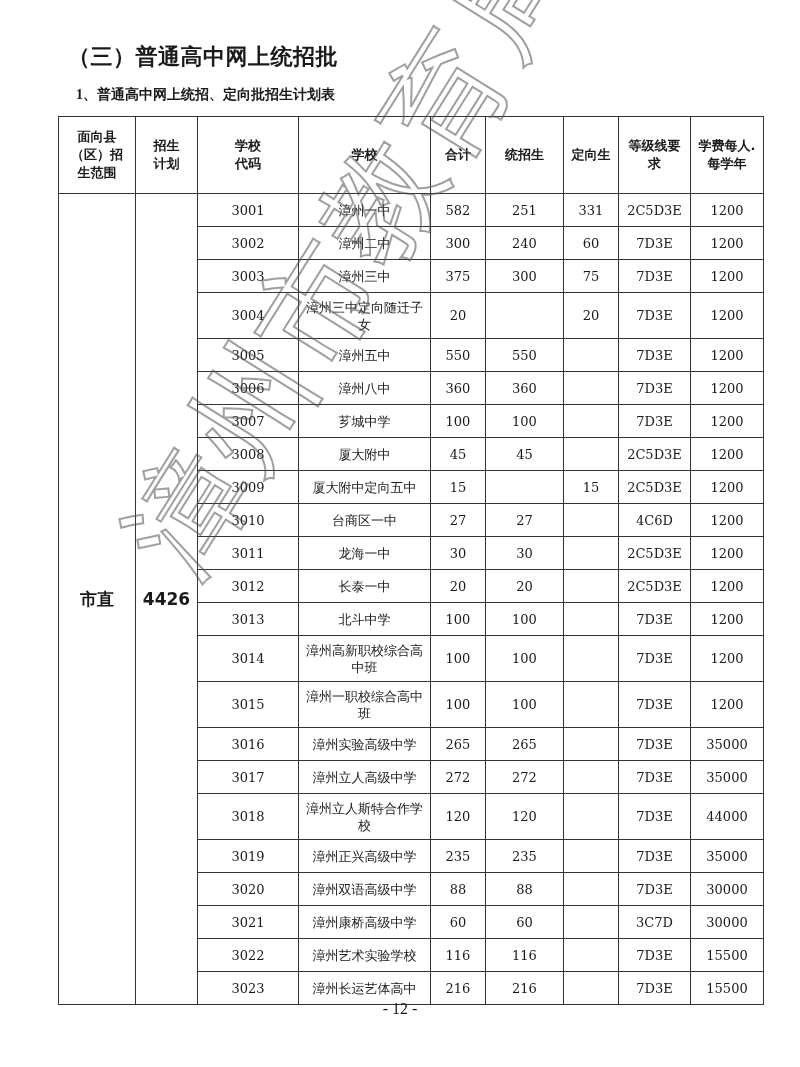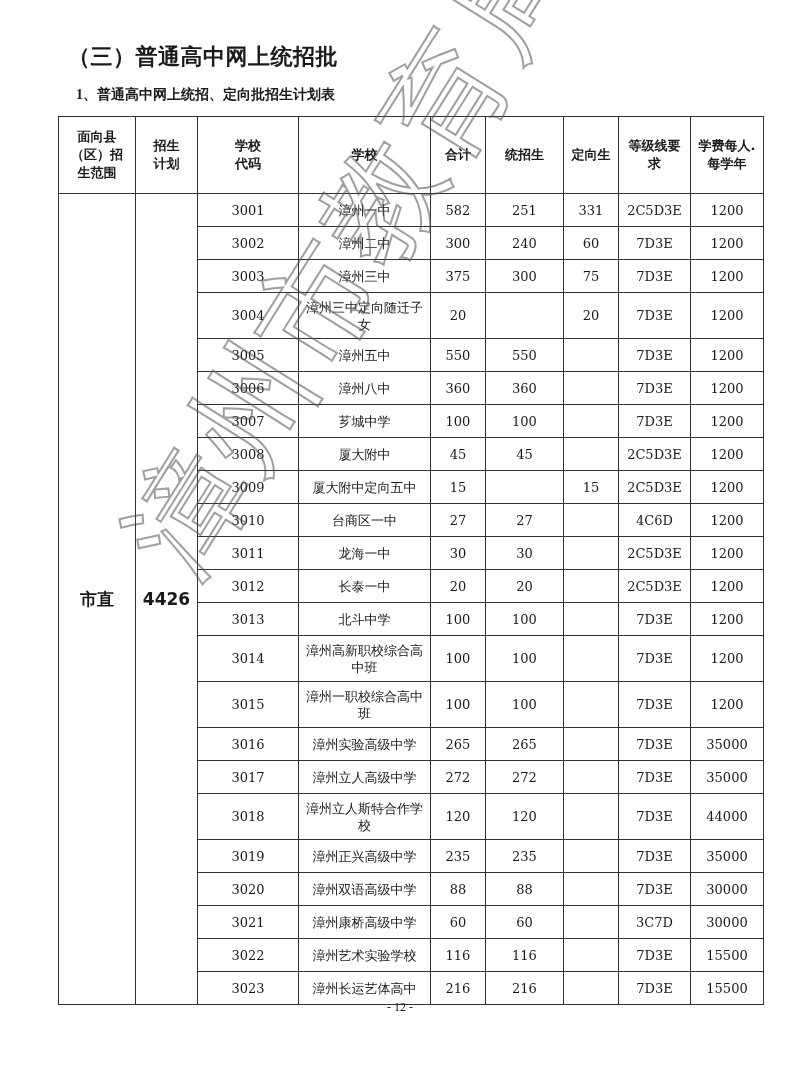--- a/index.html
+++ b/index.html
@@ -13,21 +13,21 @@
           table-layout: fixed; width: 705px; }
   td, th { border: 1px solid #333; text-align: center; vertical-align: middle;
            padding: 0; font-size: 13px; line-height: 17px; }
   th { font-family: "DejaVu Sans", "Liberation Sans", sans-serif; font-weight: bold;
        font-size: 13px; height: 60px; line-height: 18px; }
   td.school { font-family: "DejaVu Sans", "Liberation Sans", sans-serif; font-size: 13px; }
   td.region, td.plan { font-weight: bold; font-family: "DejaVu Sans", "Liberation Sans", sans-serif; font-size: 17px; }
   tr.r1 td { height: 32px; }
   tr.r2 td { height: 45px; }
   .pagenum { position: absolute; left: 0; width: 800px; top: 1000px; text-align: center;
-             font-size: 12px; font-family: "Liberation Serif", serif; }
+             font-size: 16px; font-family: "Liberation Serif", serif; }
   .watermark { position: absolute; left: 130px; top: 270px; width: 640px; height: 560px;
                pointer-events: none; }
   .watermark span { position: absolute; left: -40px; top: 250px; font-size: 118px;
                     font-family: "DejaVu Sans", sans-serif; color: transparent;
                     -webkit-text-stroke: 2px rgba(80,80,80,0.55);
                     transform: rotate(-58deg); transform-origin: left top;
                     white-space: nowrap; letter-spacing: 4px; }
 </style>
 </head>
 <body>

